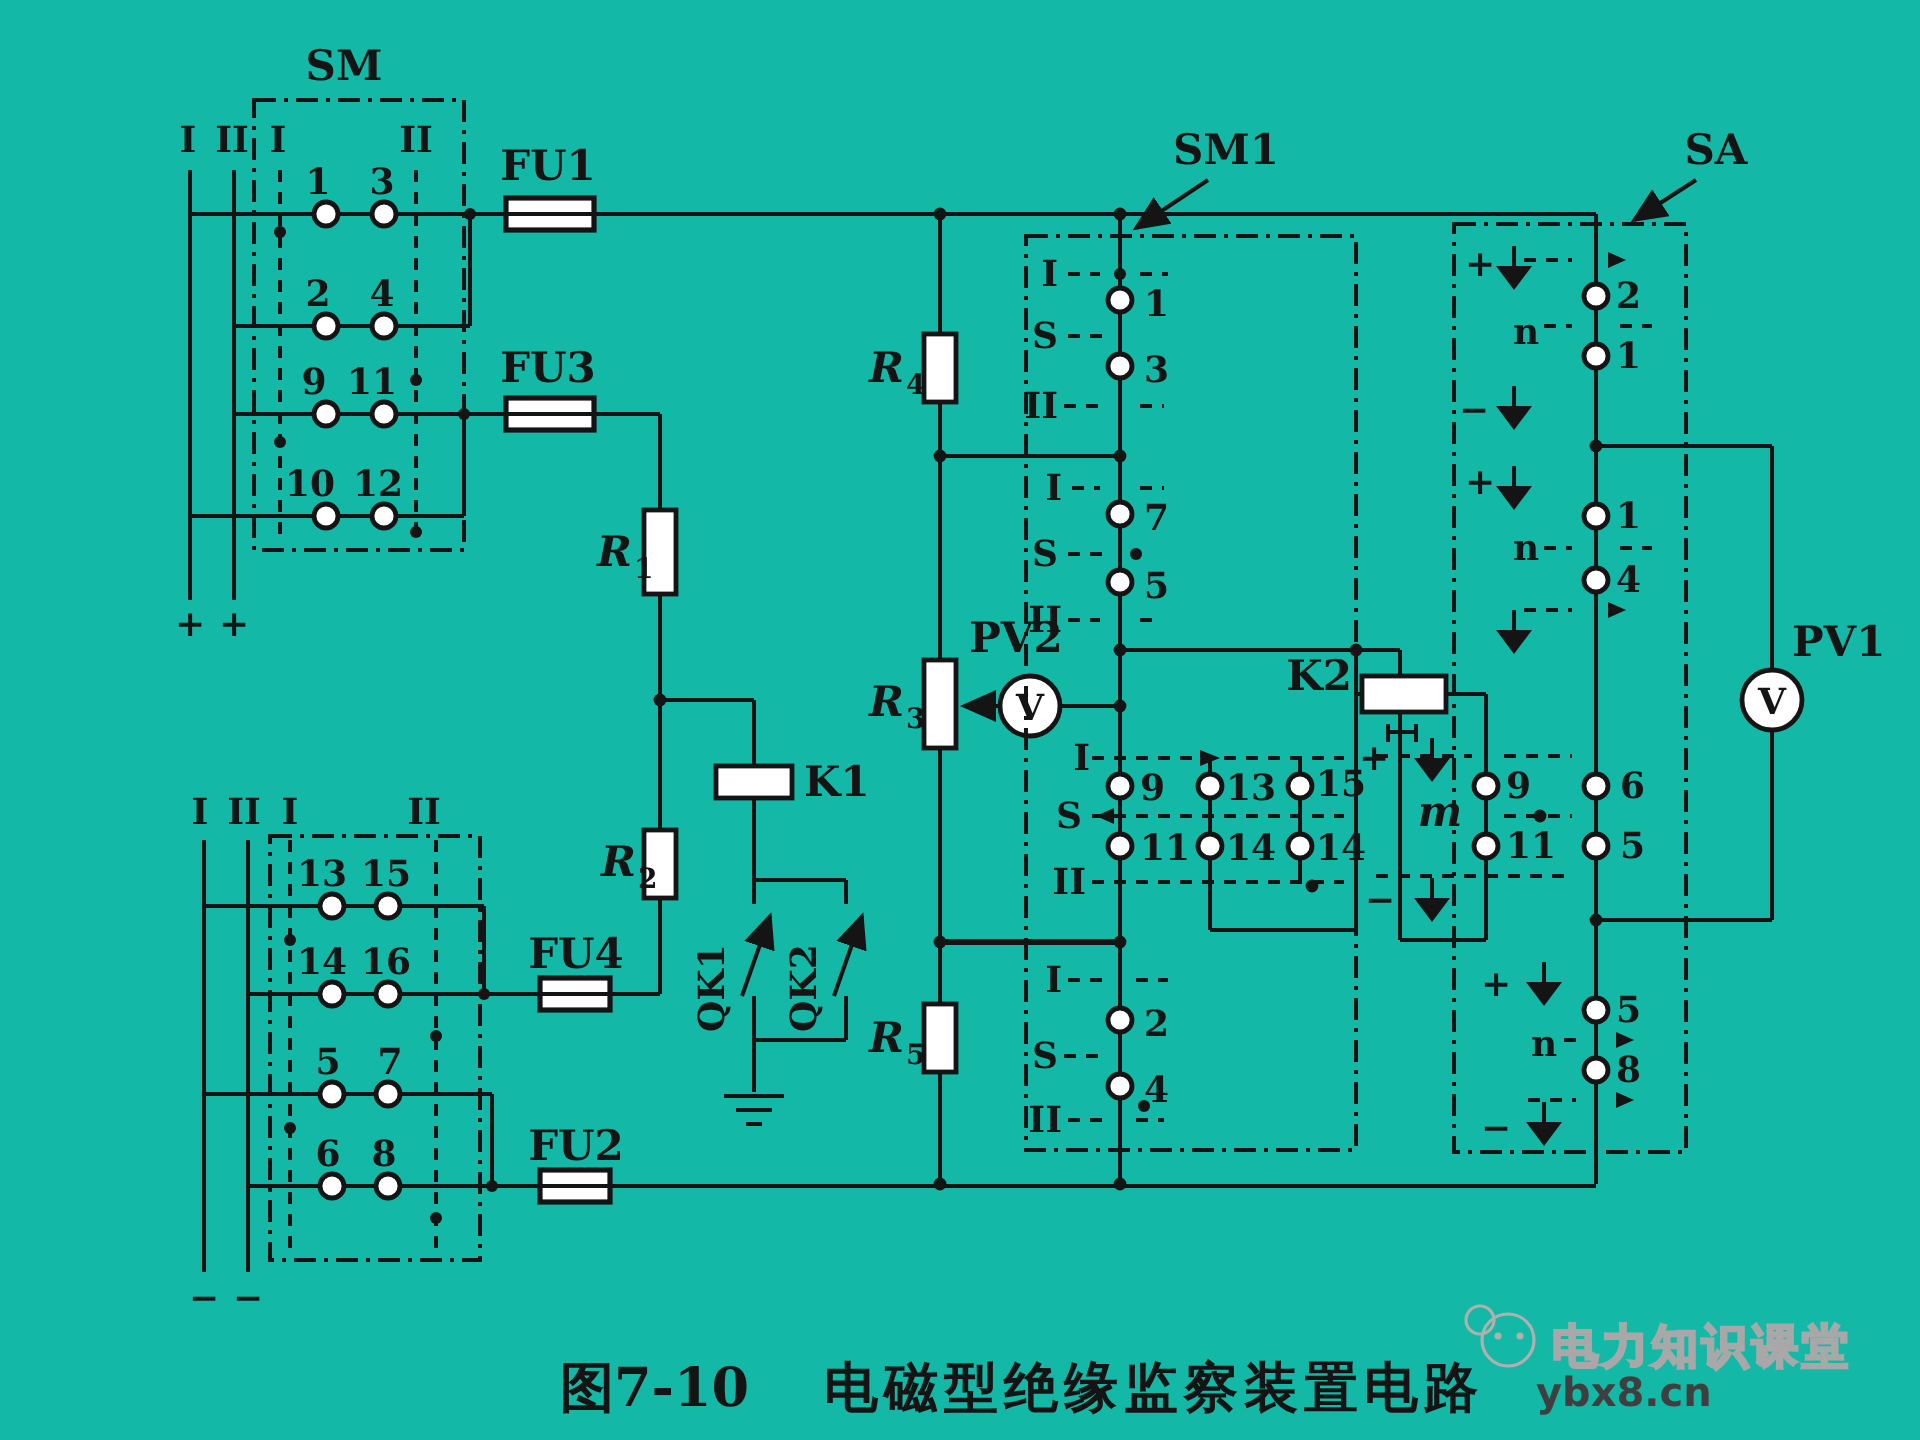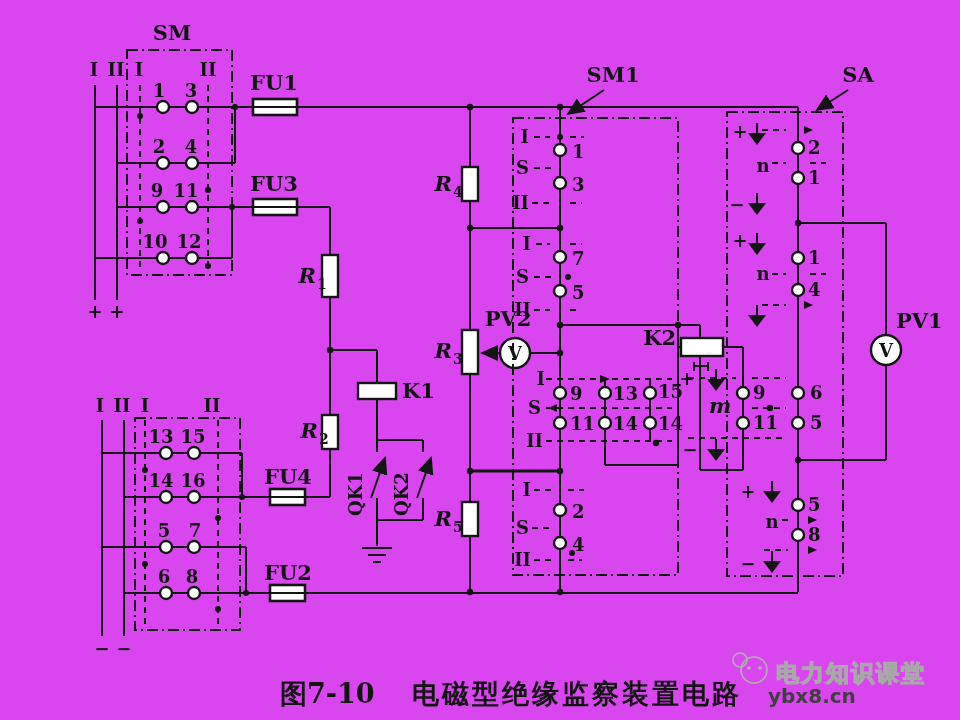--- a/index.html
+++ b/index.html
@@ -1,16 +1,16 @@
 <!DOCTYPE html>
 <html><head>
 <meta charset="utf-8">
 <style>
   html,body{margin:0;padding:0;background:#e8e8e8;}
-  .stage{width:960px;height:720px;background:#d946ef;position:relative;overflow:hidden;
+  .stage{width:960px;height:720px;background:#14b8a6;position:relative;overflow:hidden;
          font-family:"DejaVu Serif", serif;}
   svg{display:block}
   .w{stroke:#141414;stroke-width:2;fill:none;stroke-linecap:butt}
   .w3{stroke:#141414;stroke-width:3;fill:none}
   .dd{stroke:#141414;stroke-width:2;fill:none;stroke-dasharray:11 4 2 4}
   .ds{stroke:#141414;stroke-width:2;fill:none;stroke-dasharray:6 5}
   .comp{fill:#ffffff;stroke:#141414;stroke-width:2.4}
   .fuse{fill:#ffffff;stroke:#141414;stroke-width:2.6}
   .blk{fill:#141414;stroke:none}
   text{fill:#141414;font-family:"DejaVu Serif", serif;font-weight:bold}

